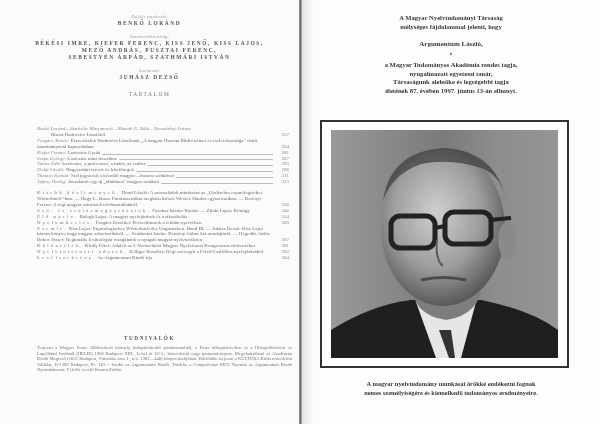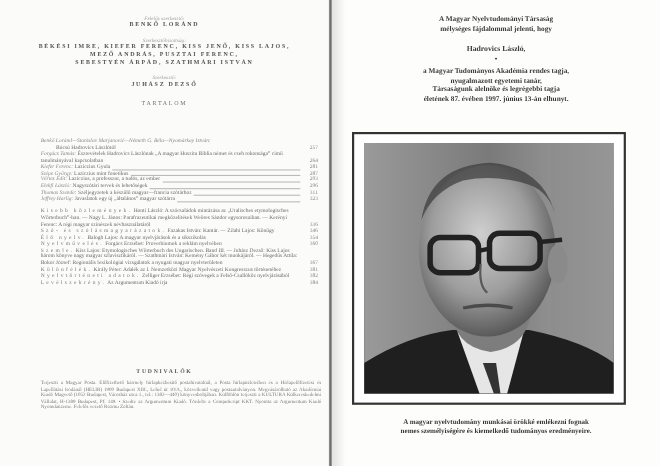--- a/index.html
+++ b/index.html
@@ -101,21 +101,21 @@
 
 <div class="spine"></div>
 
 <div class="page right"></div>
 <div class="gutter-shadow"></div>
 
 <div class="r-text" style="top:14px;">
   <div>A Magyar Nyelvtudományi Társaság</div>
   <div>mélységes fájdalommal jelenti, hogy</div>
 </div>
-<div class="r-text" style="top:40px;font-size:7px;">Hadrovics László,</div>
+<div class="r-text" style="top:40px;font-size:7px;">Argumentum László,</div>
 <div class="r-text" style="top:50px;">•</div>
 <div class="r-text" style="top:61px;">
   <div>a Magyar Tudományos Akadémia rendes tagja,</div>
   <div>nyugalmazott egyetemi tanár,</div>
   <div>Társaságunk alelnöke és legrégebbi tagja</div>
   <div>életének 87. évében 1997. június 13-án elhunyt.</div>
 </div>
 
 <div class="photo-frame">
   <div class="photo" title="Portrait photograph of an elderly man with glasses">

